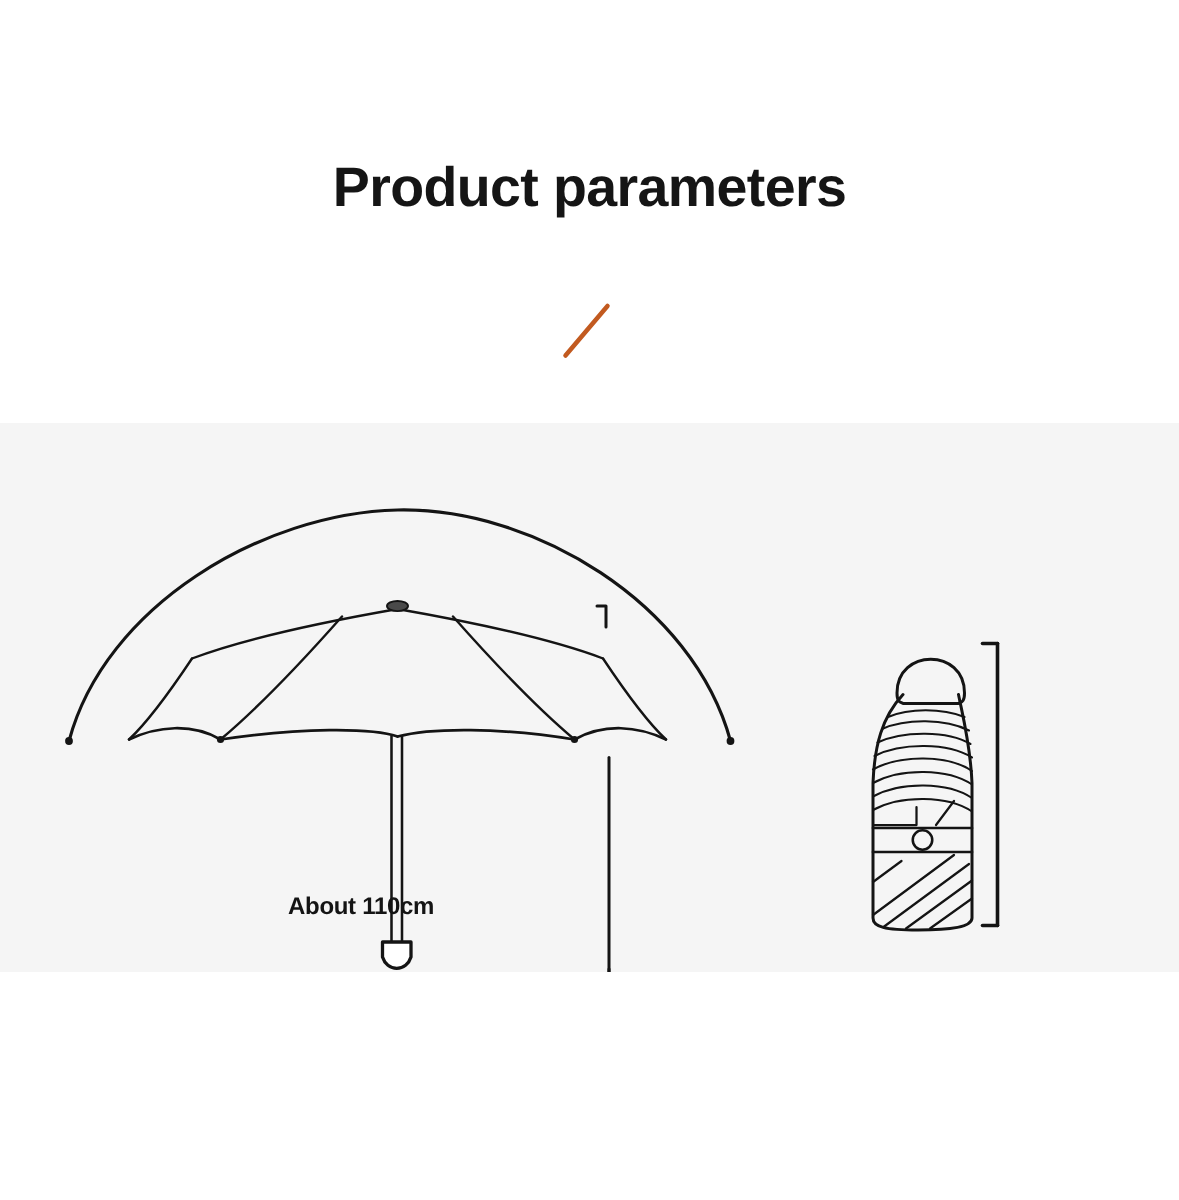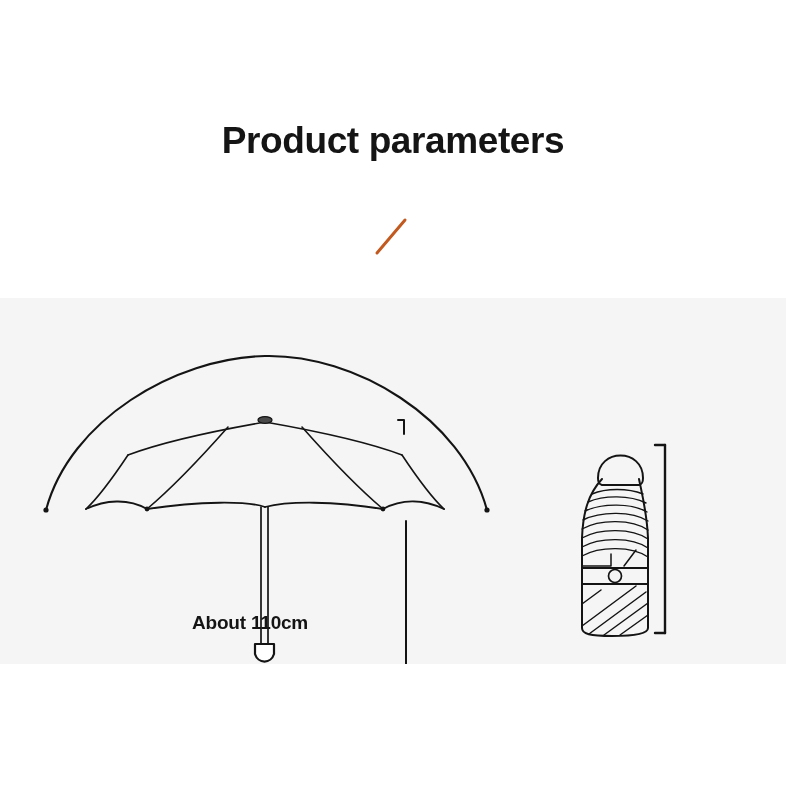--- a/index.html
+++ b/index.html
@@ -11,21 +11,20 @@
   body {
     font-family: "Liberation Sans", sans-serif;
     -webkit-font-smoothing: antialiased;
   }
   #page {
     position: relative;
     width: 786px;
     height: 648px;
     overflow: hidden;
     background: #ffffff;
-    margin-top: 16px;
   }
   
   .top-edge-line {
     position: absolute;
     left: 0;
     top: 0;
     width: 390px;
     height: 2px;
     background: #0d0d0d;
   }
@@ -67,21 +66,21 @@
   }
   .diagram-svg {
     position: absolute;
     left: 0;
     top: 0;
     width: 786px;
     height: 518px;
   }
   .dim-label {
     position: absolute;
-    font-size: 19px;
+    font-size: 16px;
     font-weight: bold;
     color: #141414;
     white-space: nowrap;
     letter-spacing: -0.2px;
   }
   .label-width-open   { left: 192px; top: 314px; }
   .label-height-fold  { left: 674px; top: 516px; }
 </style>
 </head>
 <body>

